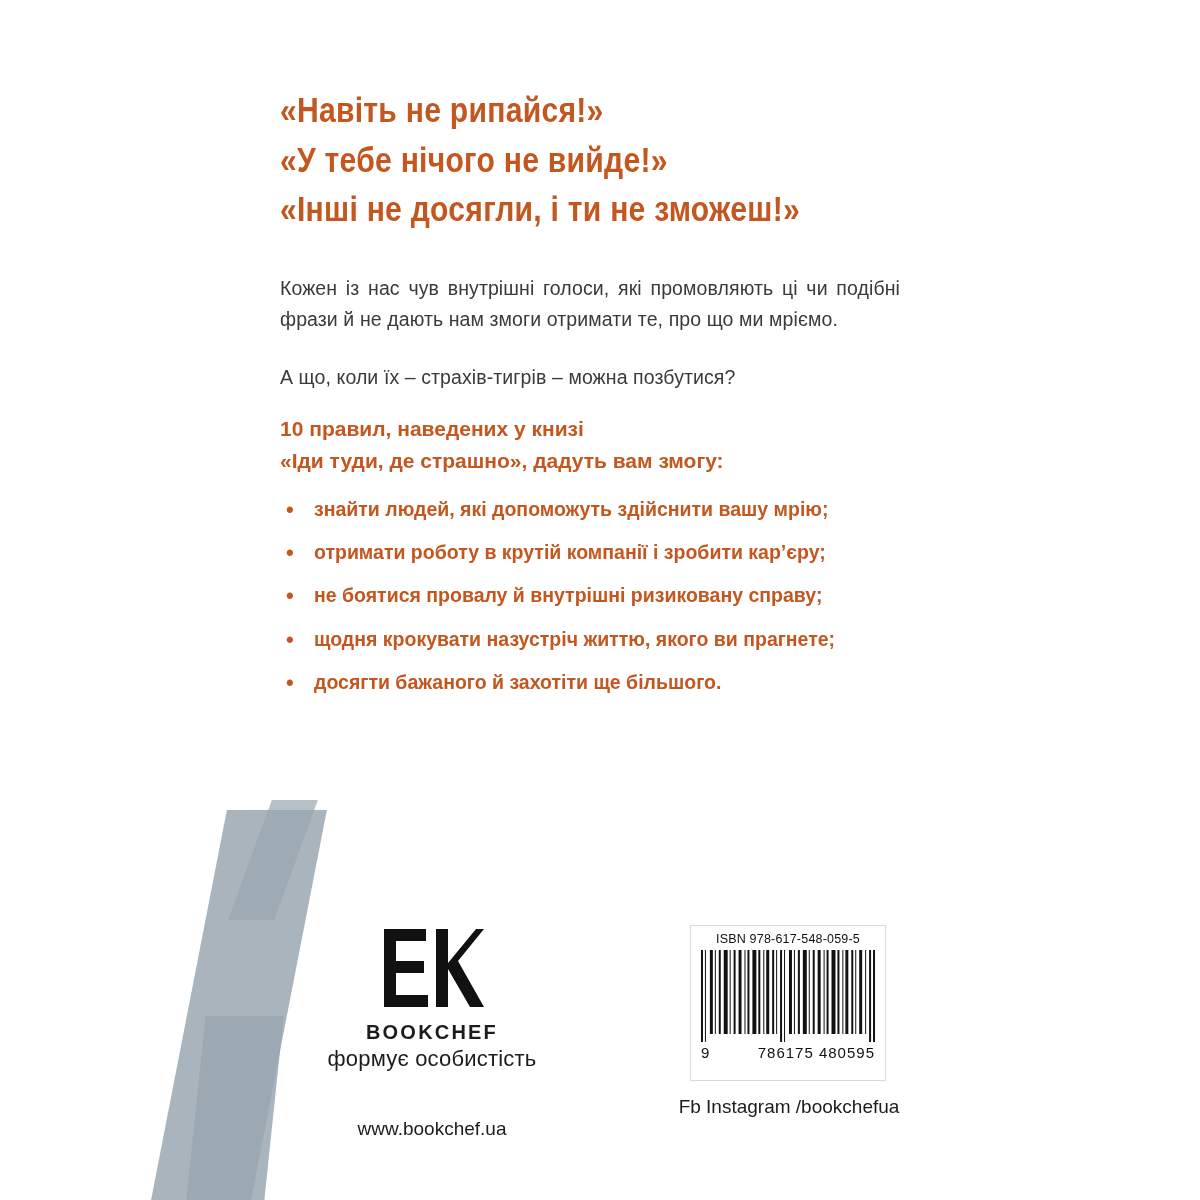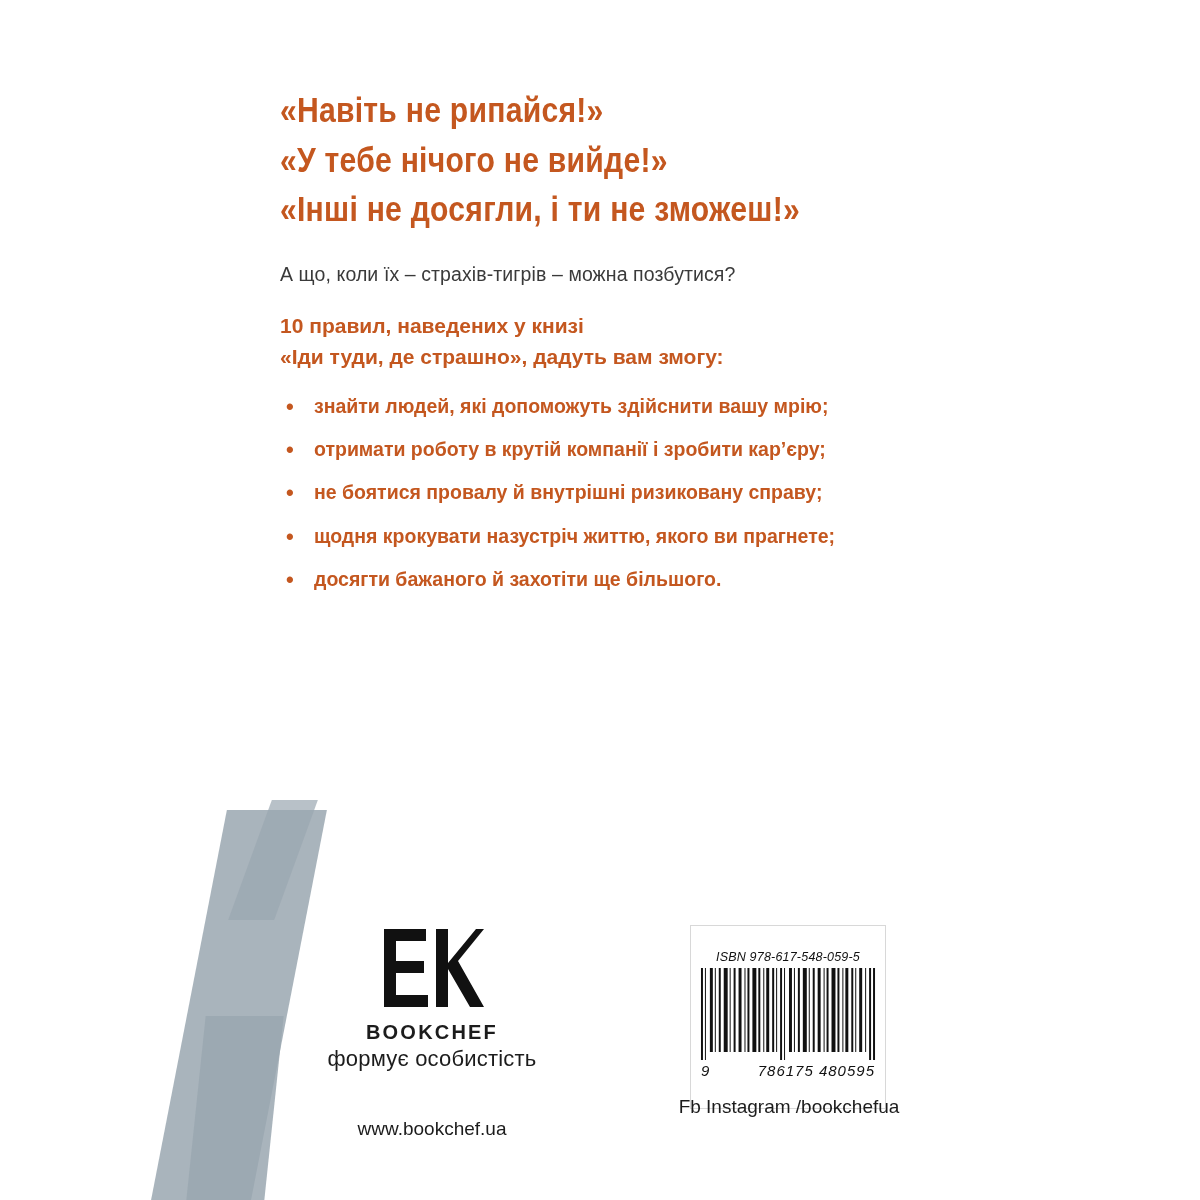--- a/index.html
+++ b/index.html
@@ -145,26 +145,25 @@
     font-size: 19px;
     color: #1c1c1c;
   }
 
   
   .barcode-box {
     position: absolute;
     left: 690px;
     top: 925px;
     width: 196px;
-    height: 184px;
+    height: 156px;
     border: 1px solid #d8d8d8;
     background: #ffffff;
-    padding: 24px 8px 4px 8px;
+    padding: 6px 8px 4px 8px;
     box-sizing: border-box;
-    font-style: italic;
   }
   .isbn-text {
     font-size: 12.5px;
     color: #111;
     text-align: center;
     letter-spacing: 0.2px;
     margin-bottom: 4px;
   }
   .bars {
     width: 100%;
@@ -200,20 +199,21 @@
   <div class="stripe stripe-c"></div>
 
   <div class="content">
 
     <div class="headline">
       <div>«Навіть не рипайся!»</div>
       <div>«У тебе нічого не вийде!»</div>
       <div>«Інші не досягли, і ти не зможеш!»</div>
     </div>
 
+    <p class="para first">Кожен із нас чув внутрішні голоси, які промовляють ці чи подібні фрази й не дають нам змоги отримати те, про що ми мріємо.</p>
     <p class="para">А що, коли їх – страхів-тигрів – можна позбутися?</p>
 
     <div class="rules-title">
       <div>10 правил, наведених у книзі</div>
       <div>«Іди туди, де страшно», дадуть вам змогу:</div>
     </div>
 
     <ul class="rules">
       <li>знайти людей, які допоможуть здійснити вашу мрію;</li>
       <li>отримати роботу в крутій компанії і зробити кар’єру;</li>

